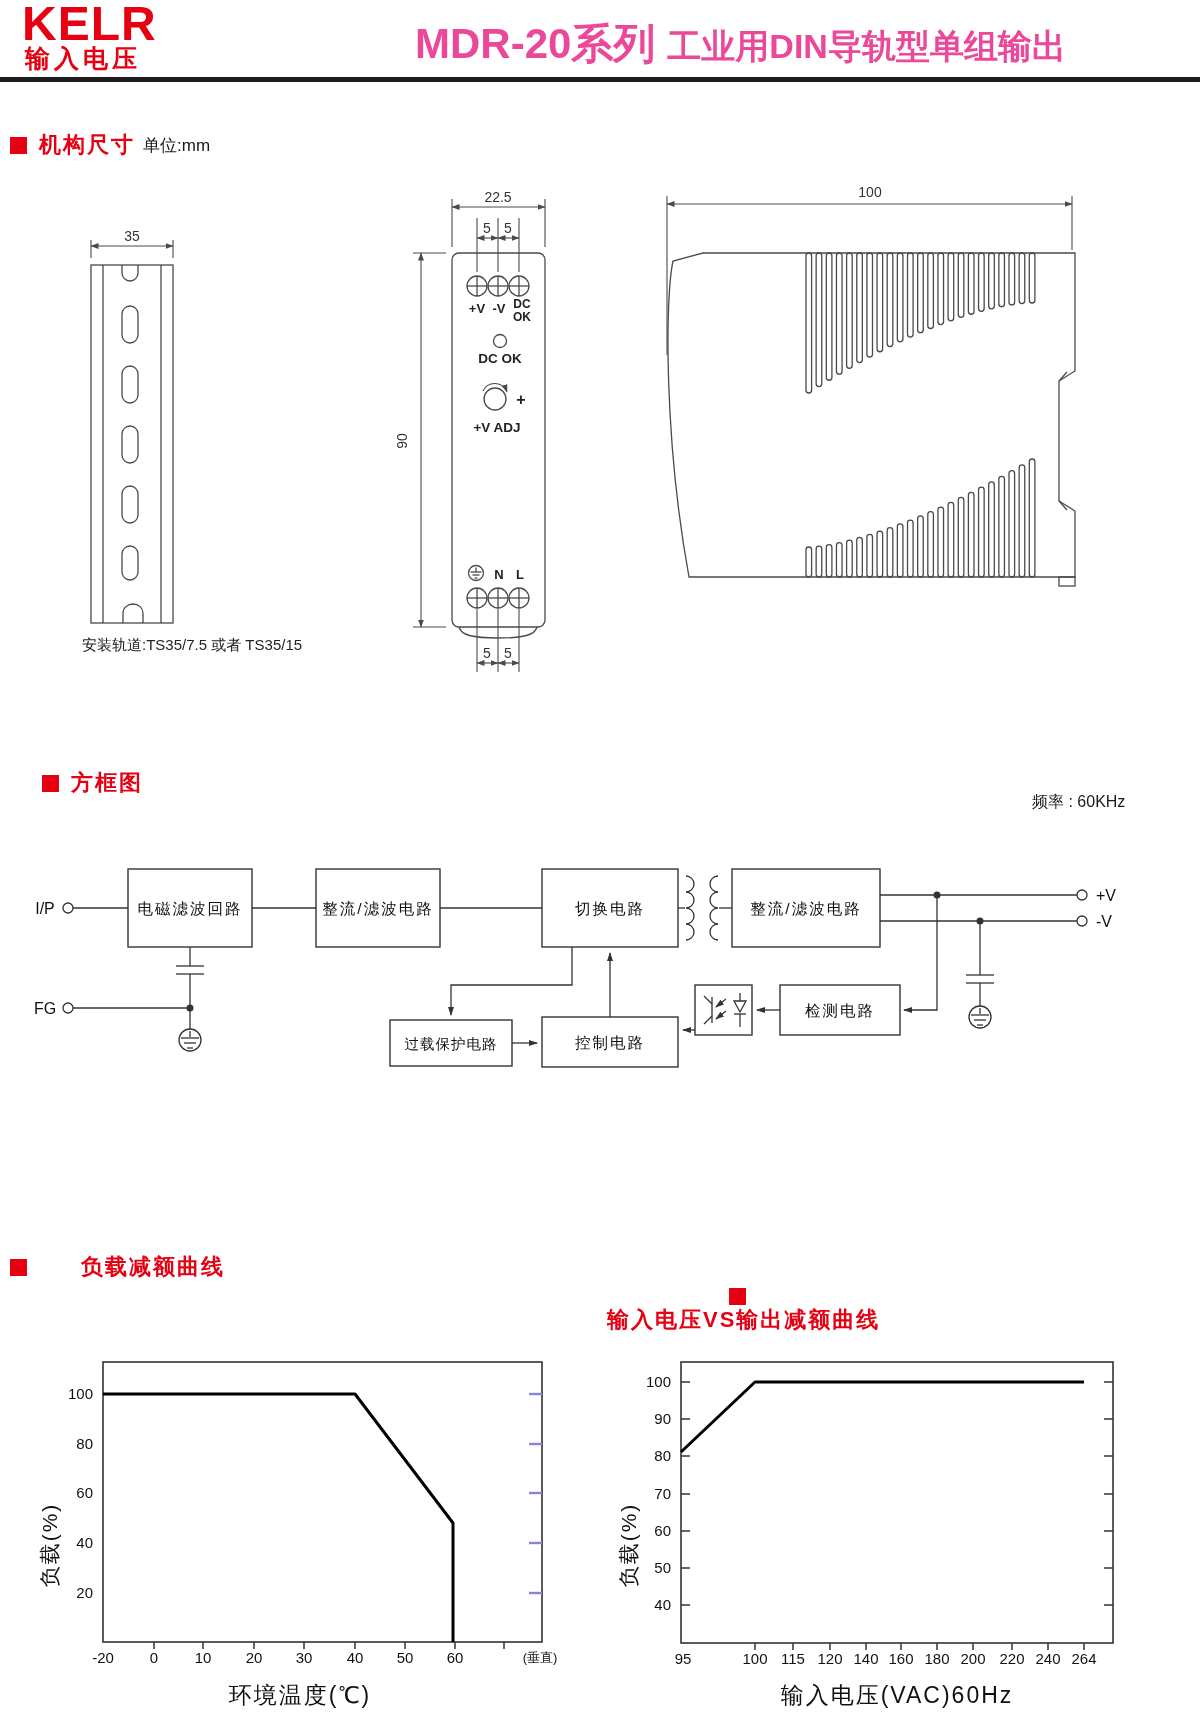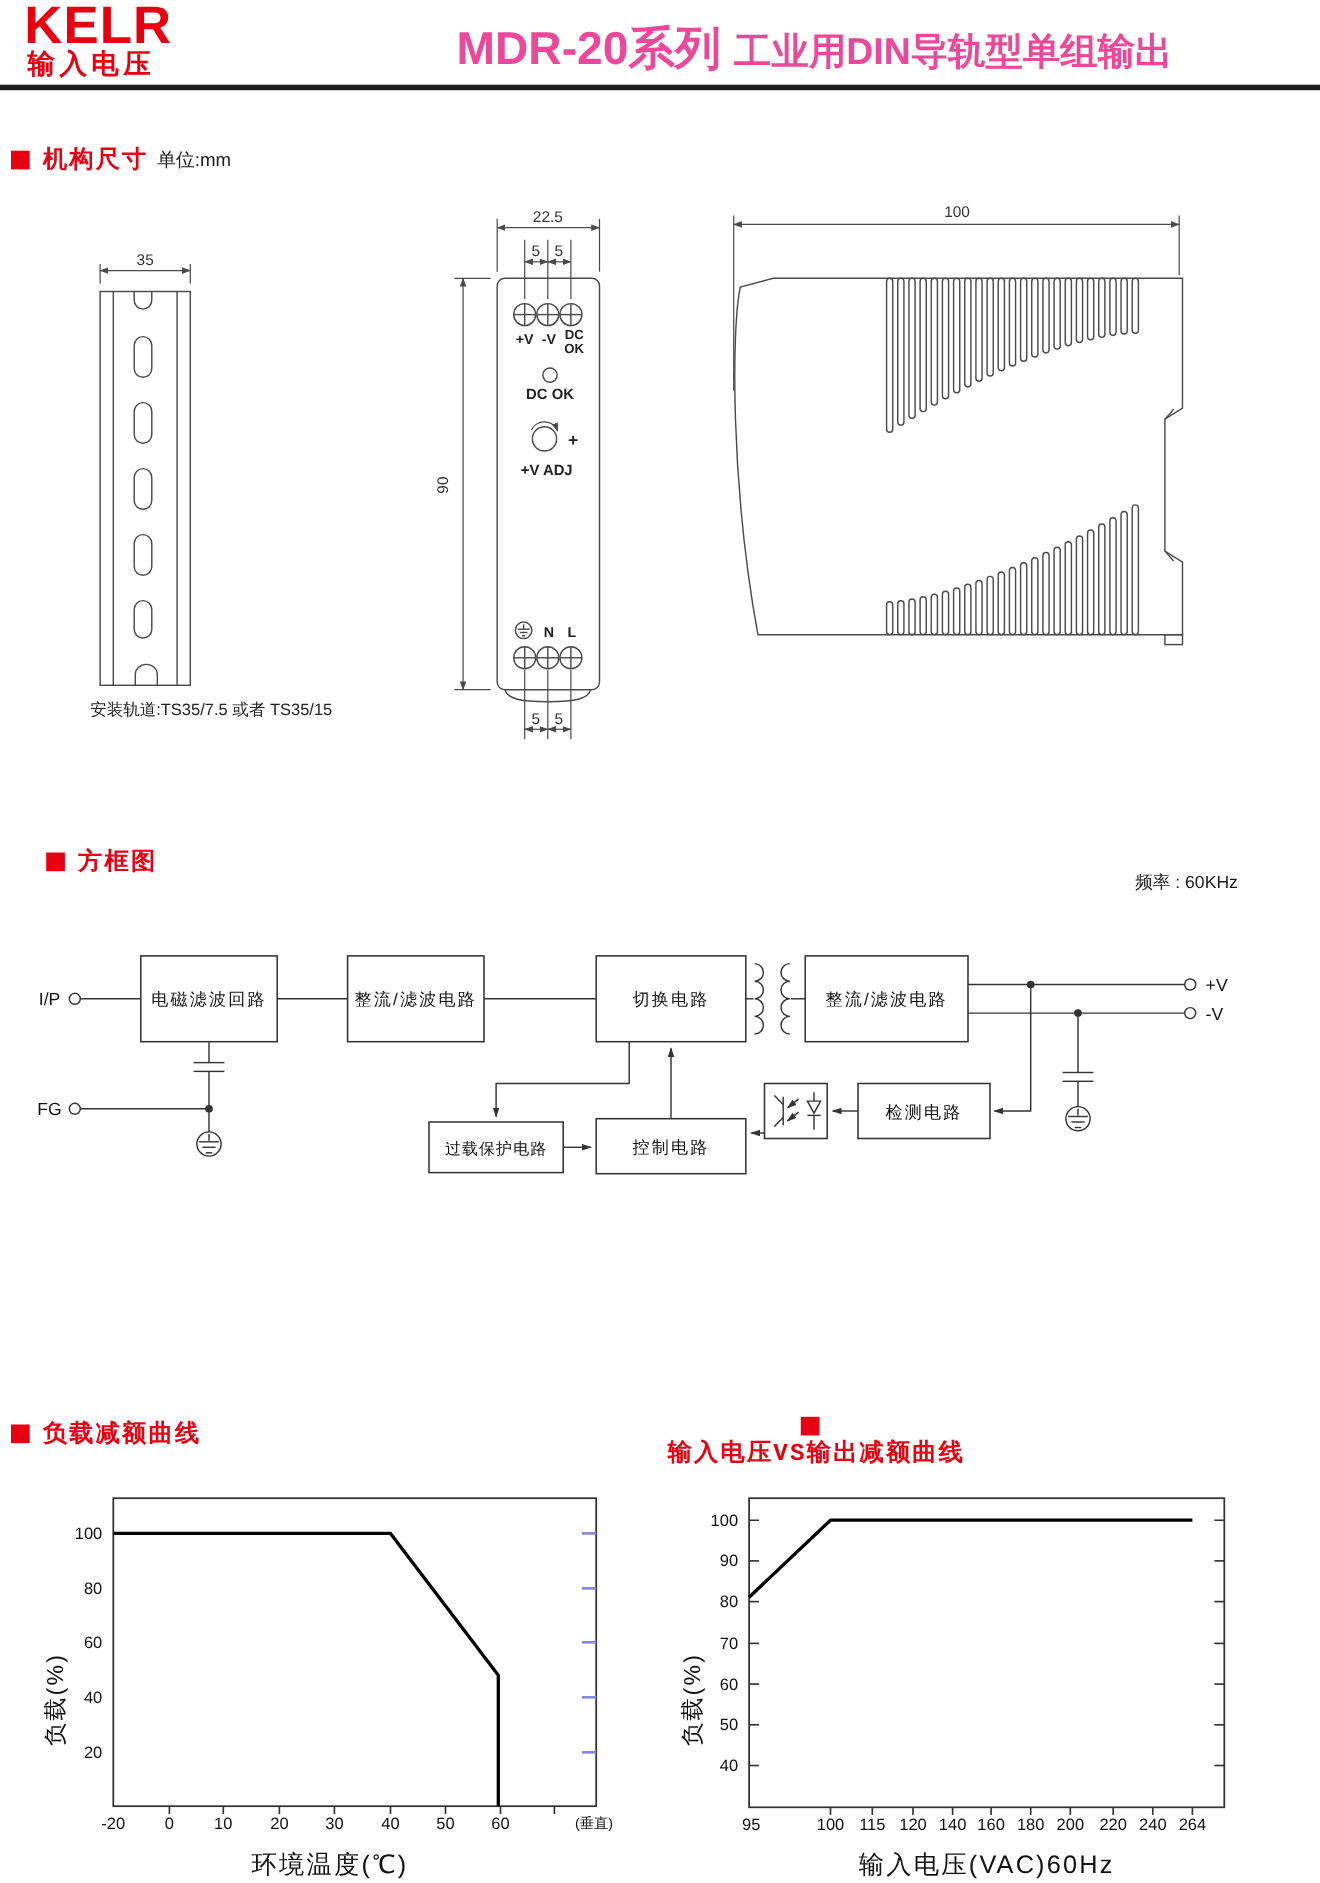--- a/index.html
+++ b/index.html
@@ -9,21 +9,21 @@
              font-weight:900;letter-spacing:1px;line-height:1;}
   .logo-sub{position:absolute;left:25px;top:46px;color:#e60012;font-size:25px;
             font-weight:700;letter-spacing:4px;line-height:1;}
   .title{position:absolute;left:390px;top:16px;white-space:nowrap;color:#ec4899;margin-left:25px;}
   .title-model{font-size:42px;font-weight:800;letter-spacing:0;}
   .title-desc{font-size:34px;font-weight:600;margin-left:12px;}
   .rule{position:absolute;left:0;top:77px;width:1200px;height:5px;background:#1b1b1b;}
   .sec{position:absolute;display:flex;align-items:center;}
   .sq{width:17px;height:17px;background:#e60012;margin-right:12px;flex:none;}
   .sec-label{color:#e60012;font-size:22px;font-weight:700;letter-spacing:2px;
-             font-family:Liberation Mono, monospace;}
+             font-family:Liberation Sans, sans-serif;}
   .sec-unit{color:#1a1a1a;font-size:17px;font-weight:400;margin-left:8px;}
   .freq-note{position:absolute;left:1032px;top:792px;font-size:16px;color:#1a1a1a;}
   svg{position:absolute;left:0;}
   svg text{font-family:"Liberation Sans",sans-serif;}
   .ln{stroke:#4a4a4a;fill:none;stroke-width:1.3;}
   .dimln{stroke:#4a4a4a;fill:none;stroke-width:1.1;}
   .blk{stroke:#333;fill:none;stroke-width:1.4;}
   .wire{stroke:#333;fill:none;stroke-width:1.3;}
   .curve{stroke:#000;fill:none;stroke-width:3;stroke-linejoin:round;}
   .frame{stroke:#333;fill:none;stroke-width:1.6;}
@@ -314,21 +314,21 @@
     </g>
     <g>
       <circle class="wire" cx="190" cy="1040" r="11"></circle>
       <line class="wire" x1="190" y1="1031" x2="190" y2="1037"></line>
       <line class="wire" x1="181" y1="1038" x2="199" y2="1038"></line>
       <line class="wire" x1="184" y1="1043" x2="196" y2="1043"></line>
       <line class="wire" x1="187" y1="1048" x2="193" y2="1048"></line>
     </g>
   </svg>
 
-  <div class="sec" style="left:10px;top:1288px;">
+  <div class="sec" style="left:10px;top:1252px;gap:42px;">
     <div class="sq"></div>
     <div class="sec-label">负载减额曲线</div>
   </div>
   <div class="sec" style="left:607px;top:1288px;flex-direction:column;">
     <div class="sq"></div>
     <div class="sec-label">输入电压VS输出减额曲线</div>
   </div>
 
   <svg style="top:1330px;" width="1200" height="382" viewBox="0 1330 1200 382">
 

